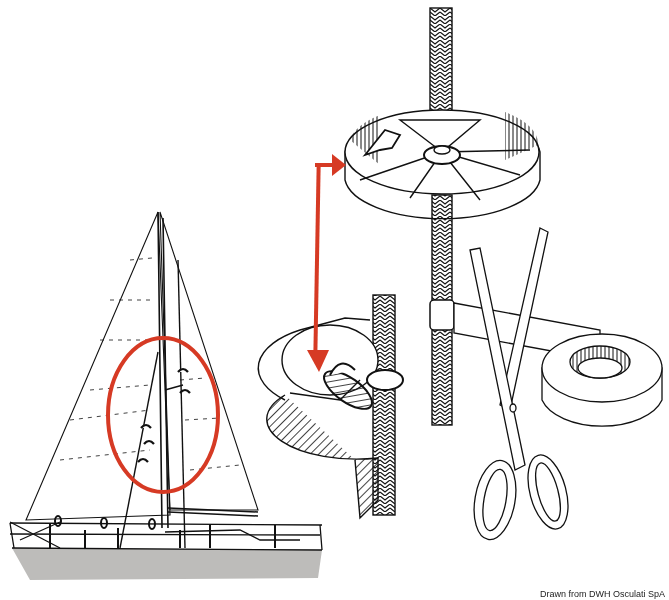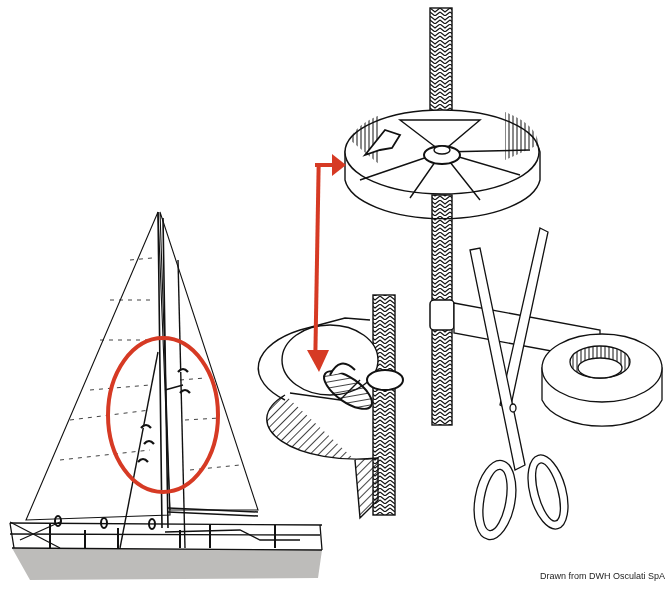--- a/index.html
+++ b/index.html
@@ -1,18 +1,18 @@
 <!DOCTYPE html>
 <html><head>
 <meta charset="utf-8">
 <style>
   html, body { margin: 0; padding: 0; background: #ffffff; }
   body { width: 669px; height: 600px; position: relative; overflow: hidden; font-family: "Liberation Sans", sans-serif; }
   svg { position: absolute; left: 0; top: 0; }
-  .credit { position: absolute; right: 4px; bottom: 19px; font-size: 9px; color: #222; font-family: "Liberation Sans", sans-serif; }
+  .credit { position: absolute; right: 4px; bottom: 1px; font-size: 9px; color: #222; font-family: "Liberation Sans", sans-serif; }
 </style>
 </head>
 <body>
 
 <svg width="669" height="600" viewBox="0 0 669 600" xmlns="http://www.w3.org/2000/svg">
   <defs>
     <pattern id="hatch" width="6" height="6" patternUnits="userSpaceOnUse" patternTransform="rotate(45)">
       <line x1="0" y1="0" x2="0" y2="6" stroke="#111" stroke-width="1.6"></line>
     </pattern>
     <pattern id="chev" width="10" height="8" patternUnits="userSpaceOnUse">

